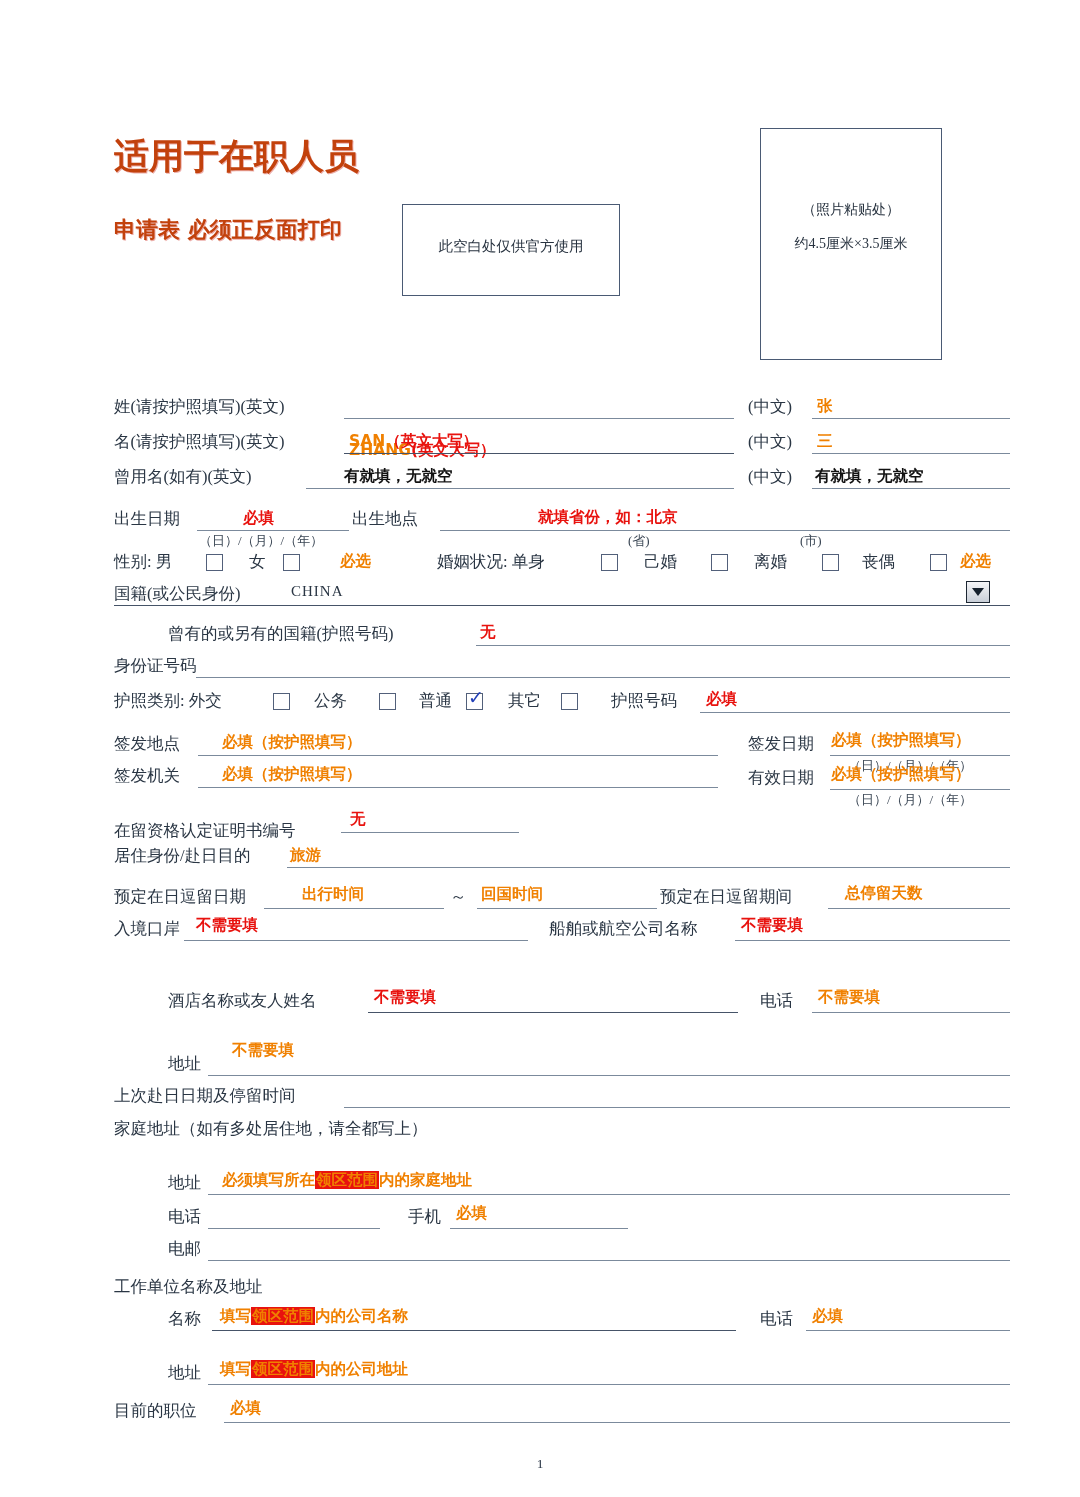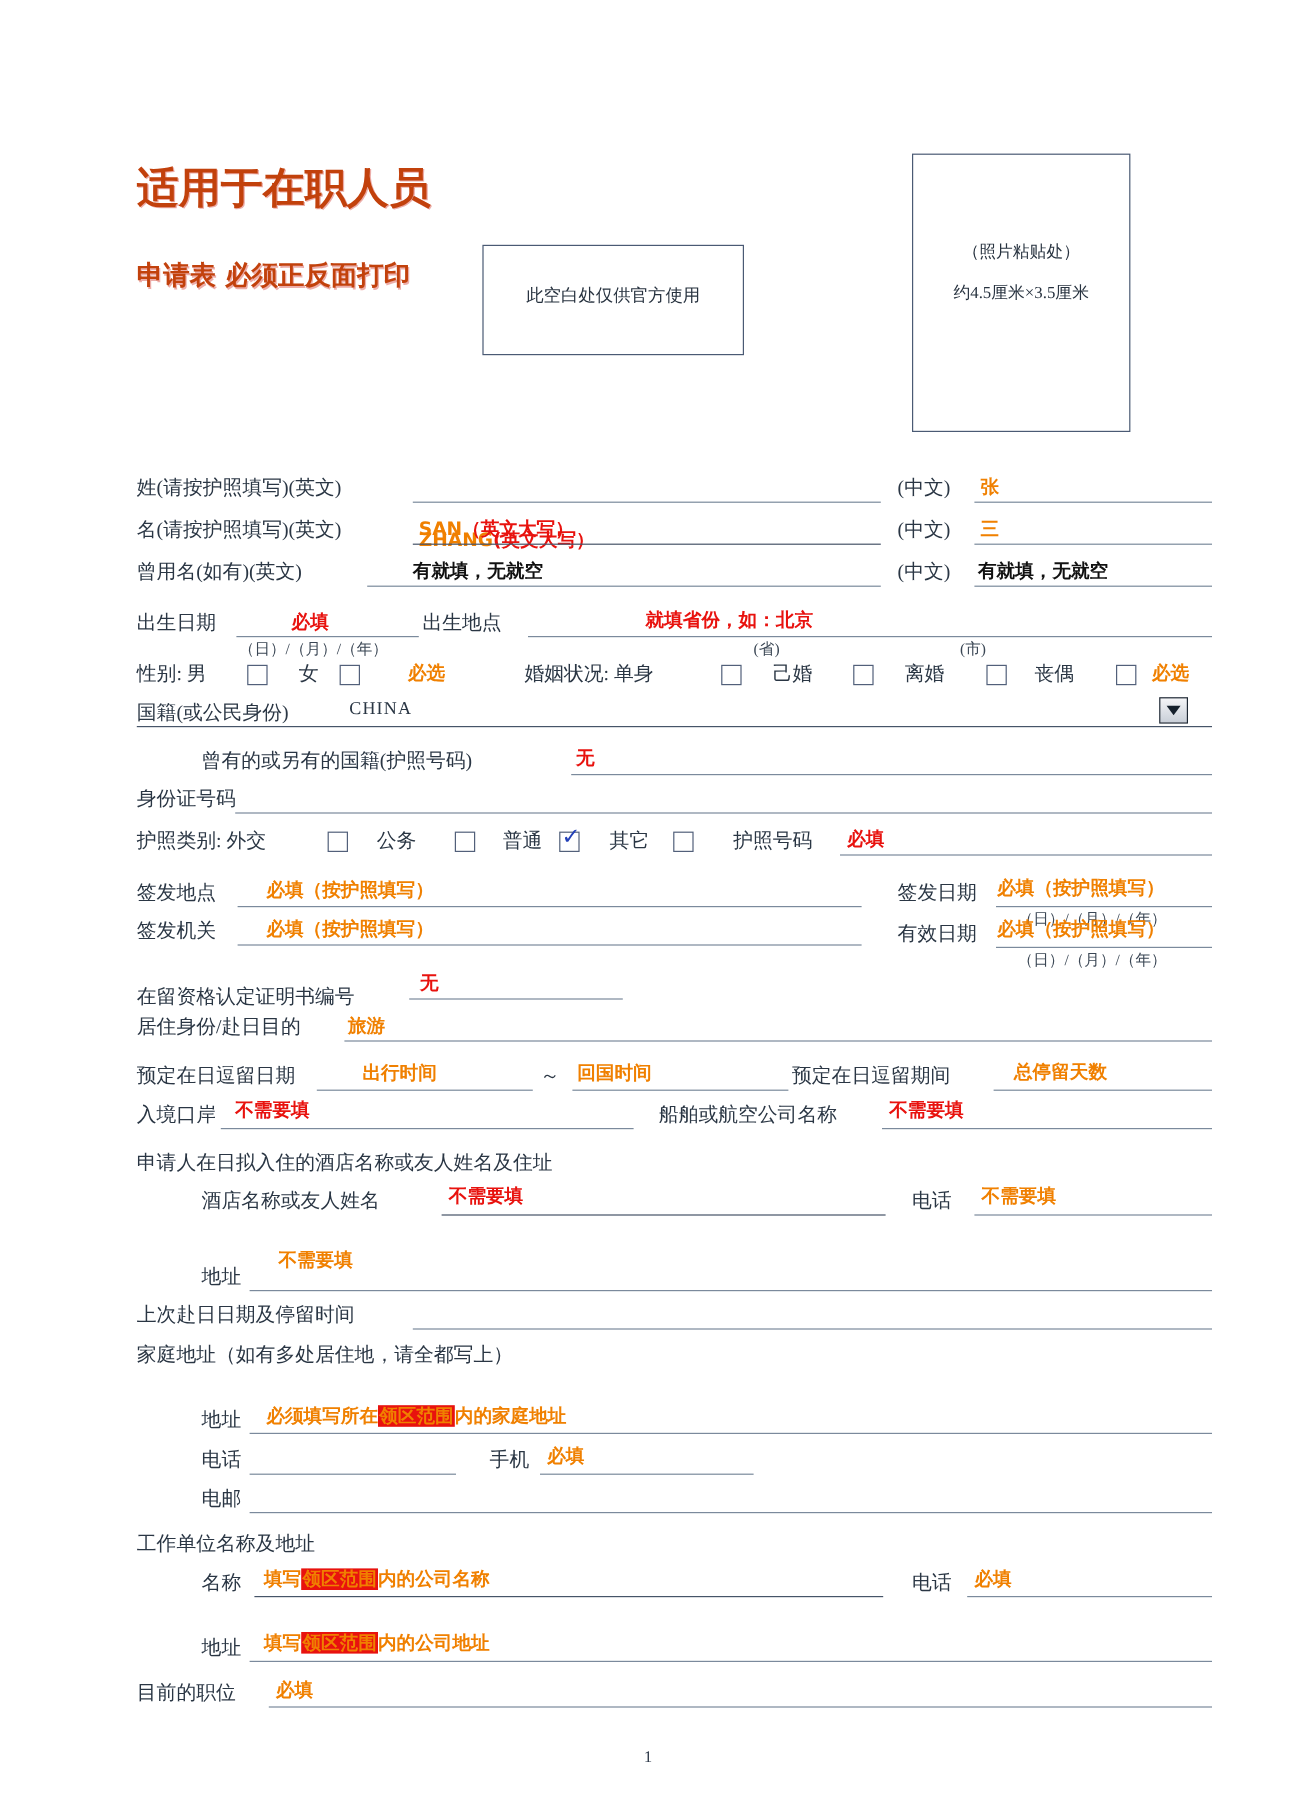--- a/index.html
+++ b/index.html
@@ -267,21 +267,20 @@
   <div class="abs ann ann-orange" style="left:845px; top:883px;">总停留天数</div>
 
   <div class="abs lbl" style="left:114px; top:918px;">入境口岸</div>
   <div class="abs rule" style="left:184px; top:940px; width:344px;"></div>
   <div class="abs ann ann-red" style="left:196px; top:915px;">不需要填</div>
 
   <div class="abs lbl" style="left:549px; top:918px;">船舶或航空公司名称</div>
   <div class="abs rule" style="left:735px; top:940px; width:275px;"></div>
   <div class="abs ann ann-red" style="left:741px; top:915px;">不需要填</div>
 
-  <div class="abs lbl" style="left:114px; top:958px;">申请人在日拟入住的酒店名称或友人姓名及住址</div>
 
   <div class="abs lbl" style="left:168px; top:990px;">酒店名称或友人姓名</div>
   <div class="abs rule rule-dark" style="left:368px; top:1012px; width:370px;"></div>
   <div class="abs ann ann-red" style="left:374px; top:987px;">不需要填</div>
 
   <div class="abs lbl" style="left:760px; top:990px;">电话</div>
   <div class="abs rule" style="left:812px; top:1012px; width:198px;"></div>
   <div class="abs ann ann-orange" style="left:818px; top:987px;">不需要填</div>
 
   <div class="abs lbl" style="left:168px; top:1053px;">地址</div>

